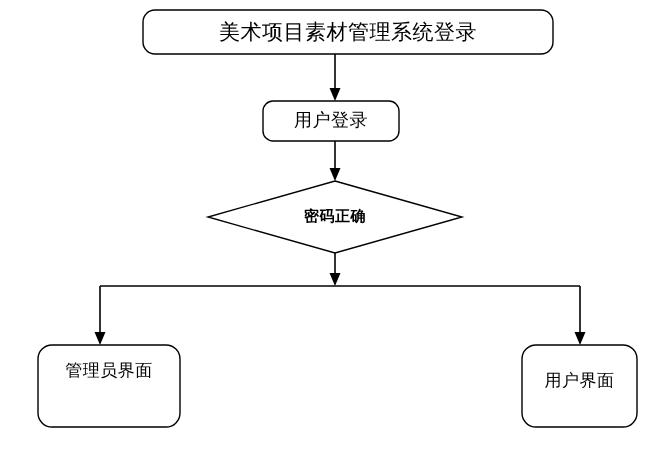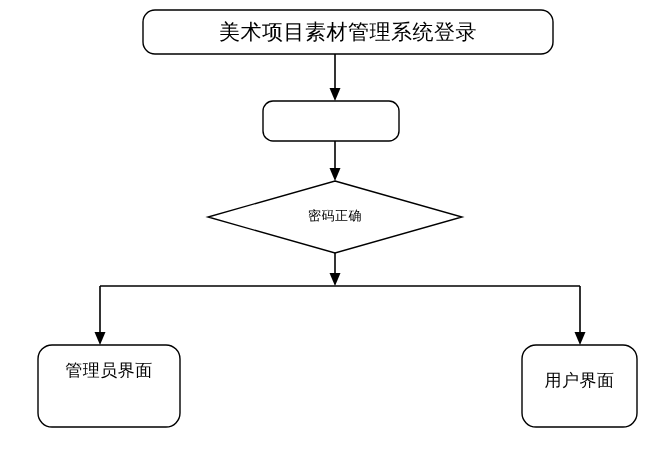--- a/index.html
+++ b/index.html
@@ -65,22 +65,23 @@
     left: 263px;
     top: 108px;
     width: 136px;
     font-size: 18px;
     line-height: 24px;
   }
   #label-decision {
     left: 235px;
     top: 206px;
     width: 200px;
-    font-size: 13px;
+    font-size: 15px;
     line-height: 20px;
+    font-weight: bold;
   }
   #label-admin {
     left: 38px;
     top: 360px;
     width: 142px;
     font-size: 17px;
     line-height: 22px;
     text-align: center;
   }
   #label-user {
@@ -122,20 +123,21 @@
     <polygon class="arrow-head" points="580,345 574.5,332 585.5,332"></polygon>
 
     <rect class="node-shape" x="38" y="345" width="142" height="82" rx="14" ry="14"></rect>
 
     <rect class="node-shape" x="522" y="345" width="115" height="82" rx="14" ry="14"></rect>
 
   </svg>
 
   <div class="node-label" id="label-start">美术项目素材管理系统登录</div>
 
+  <div class="node-label" id="label-login">用户登录</div>
 
   <div class="node-label" id="label-decision">密码正确</div>
 
   <div class="node-label" id="label-admin">管理员界面</div>
 
   <div class="node-label" id="label-user">用户界面</div>
 
 </div>
 
 </body></html>

